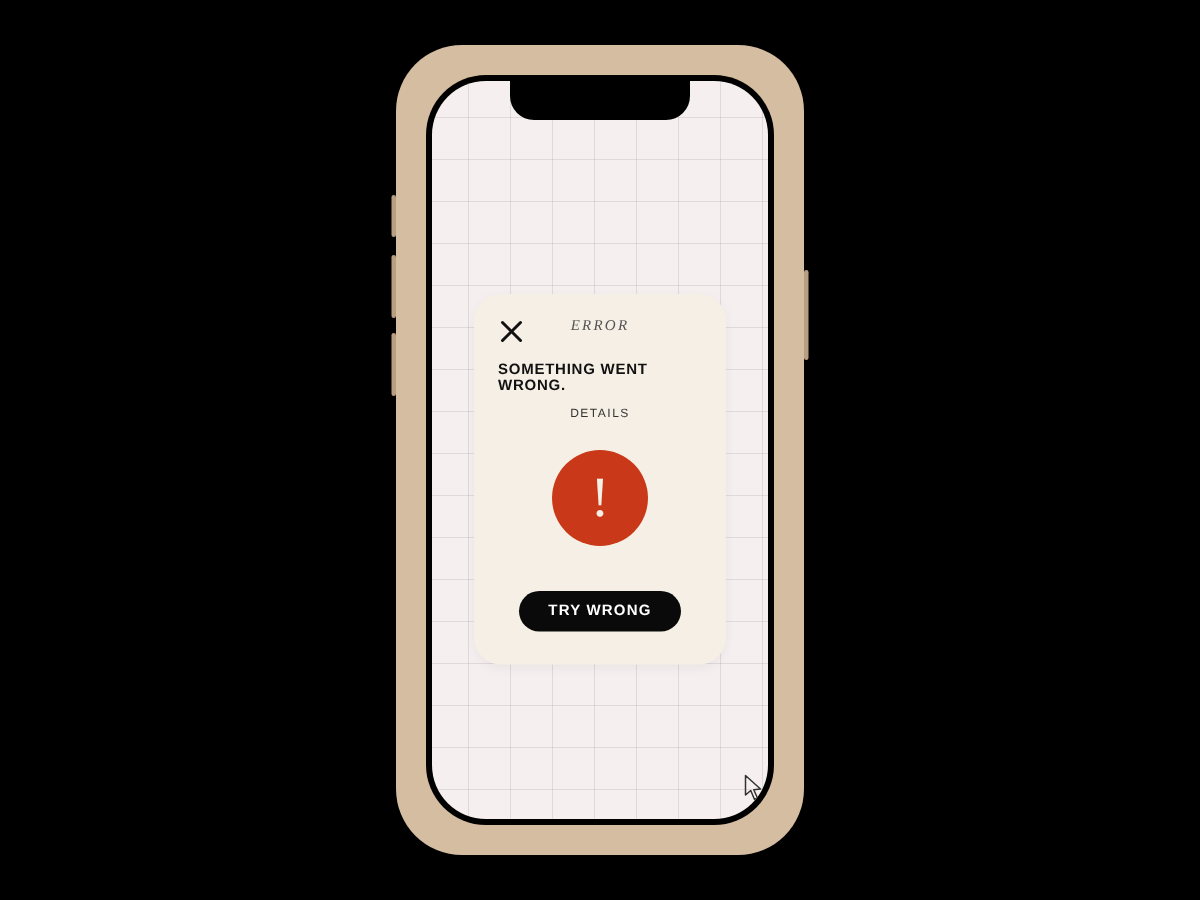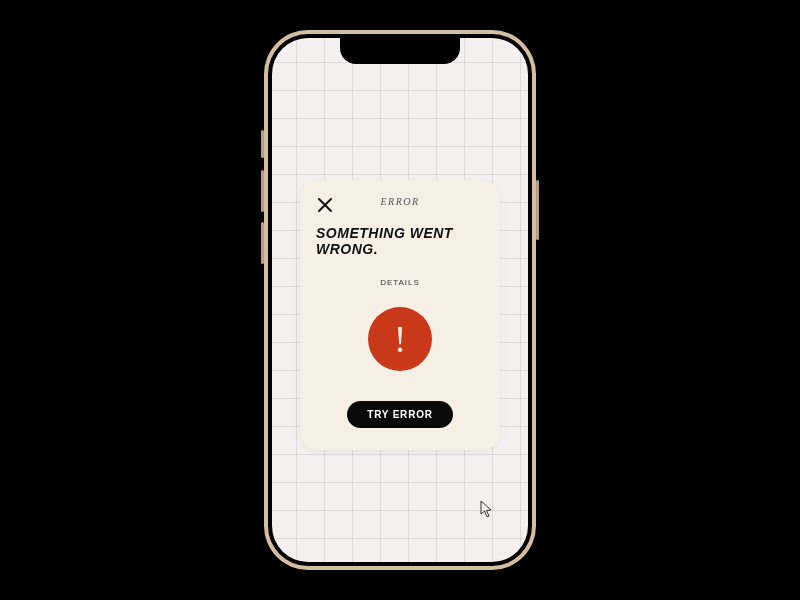--- a/index.html
+++ b/index.html
@@ -15,21 +15,21 @@
       align-items: center;
       justify-content: center;
       font-family: -apple-system, sans-serif;
       overflow: hidden;
     }
     .phone-outer {
       width: 272px;
       height: 540px;
       background: #d4bda0;
       border-radius: 44px;
-      padding: 4px;
+      padding: 20px;
       position: relative;
       box-shadow: 0 0 0 1px rgba(0,0,0,0.3);
     }
     .phone-side-btn {
       position: absolute;
       background: #b89f82;
       border-radius: 2px;
     }
     .side-btn-left-1 {
       left: -3px;
@@ -125,26 +125,25 @@
     .modal-title {
       width: 100%;
       text-align: center;
       font-size: 10px;
       letter-spacing: 1.5px;
       font-style: italic;
       font-family: Georgia, serif;
       color: #555;
     }
     .message {
-      font-size: 14px;
+      font-size: 10px;
       font-weight: 700;
       letter-spacing: 0.5px;
       color: #111;
-      margin-bottom: 21px;
-      font-style: italic;
+      margin-bottom: 8px;
     }
     .details-link {
       font-size: 8px;
       letter-spacing: 1px;
       color: #333;
       text-underline-offset: 2px;
       cursor: pointer;
       margin-bottom: 20px;
     }
     .warning-circle {
@@ -208,21 +207,21 @@
           <div class="modal-title">ERROR</div>
         </div>
 
         <div class="message">SOMETHING WENT WRONG.</div>
         <div class="details-link">DETAILS</div>
 
         <div class="warning-circle">
           <span class="exclaim">!</span>
         </div>
 
-        <button class="try-again-btn">TRY ERROR</button>
+        <button class="try-again-btn">TRY WRONG</button>
       </div>
 
       <svg class="cursor" viewBox="0 0 14 18">
         <path d="M1 1 L1 14 L4.5 11 L7 17 L9 16 L6.5 10.5 L11 10 Z" fill="none" stroke="#333" stroke-width="1" stroke-linejoin="round"></path>
       </svg>
     </div>
   </div>
 </div>
 
 </body></html>

